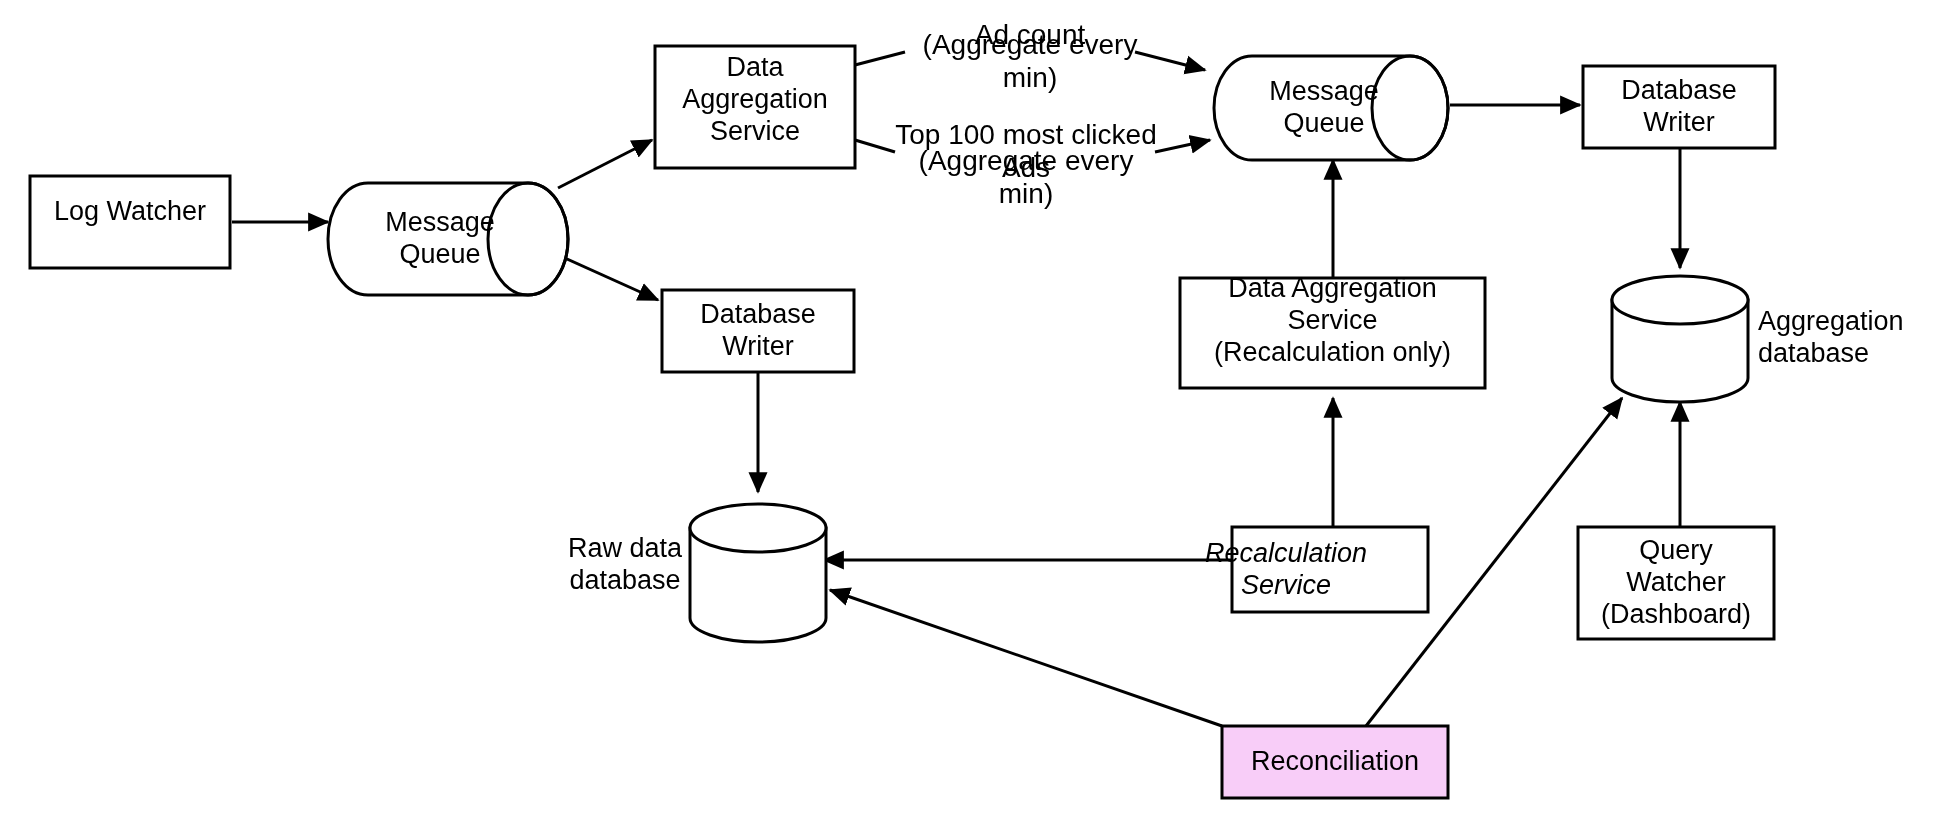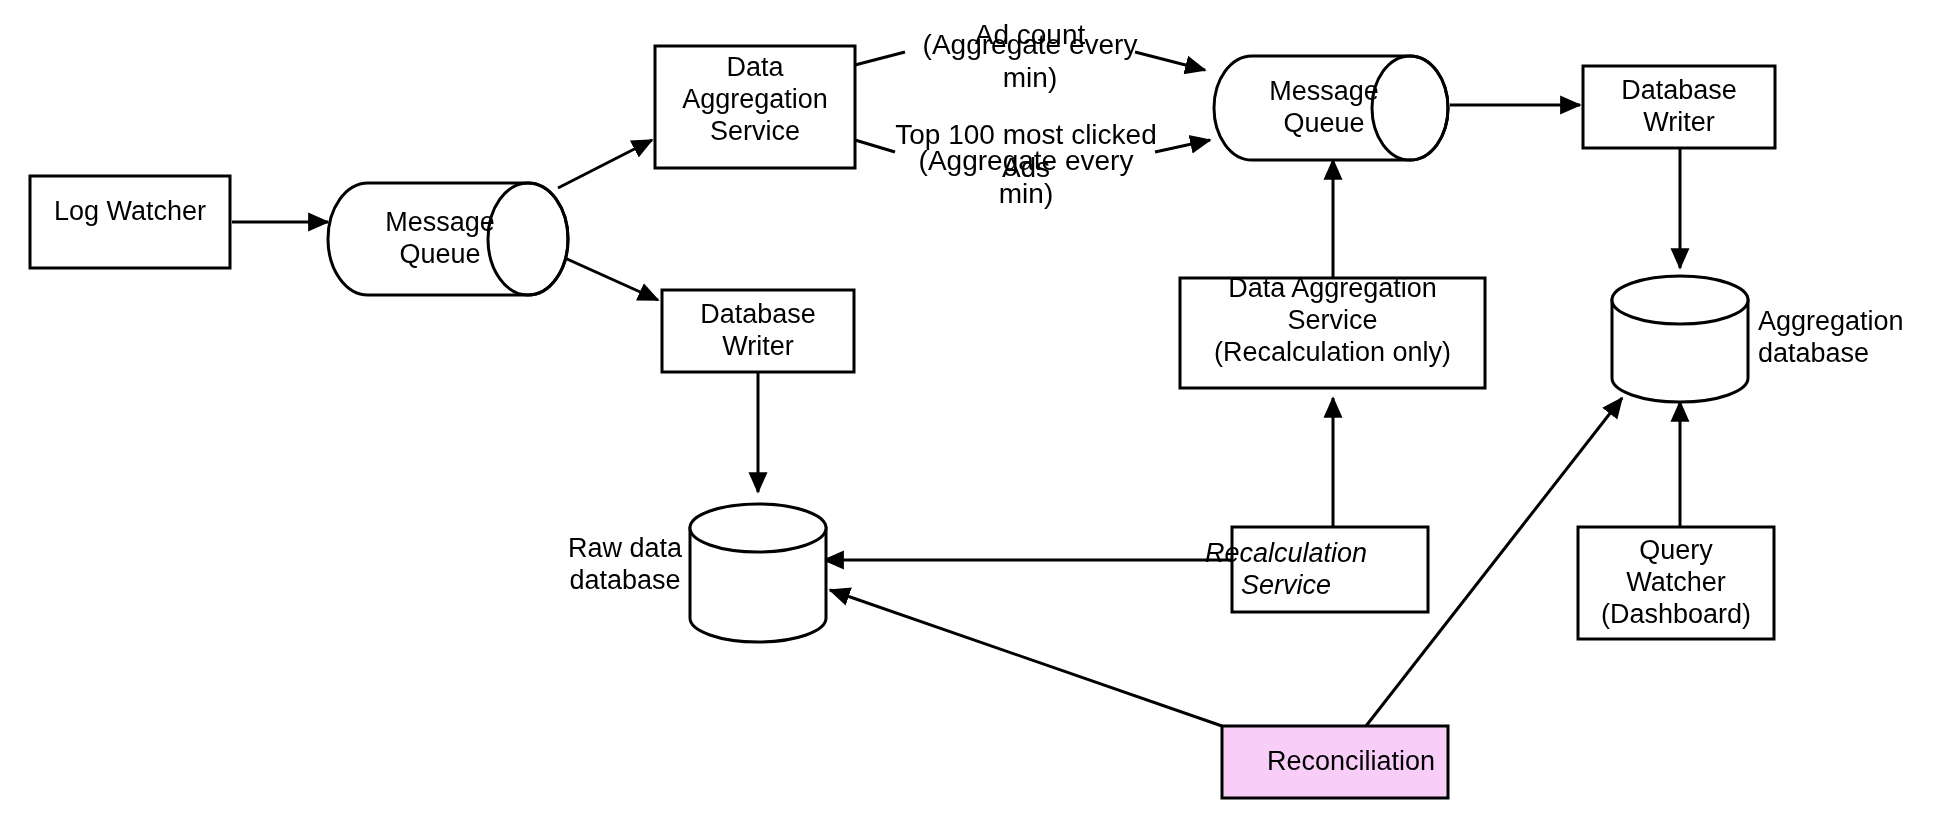--- a/index.html
+++ b/index.html
@@ -145,21 +145,21 @@
 Service
 (Recalculation only)</div>
 
   <div class="node-label box-text" style="left:1200px; top:527px; width:172px; height:85px;font-style:italic;">Recalculation
 Service</div>
 
   <div class="node-label box-text" style="left:1578px; top:527px; width:196px; height:112px;">Query
 Watcher
 (Dashboard)</div>
 
-  <div class="node-label box-text" style="left:1222px; top:726px; width:226px; height:72px;padding-left:16px;">Reconciliation</div>
+  <div class="node-label box-text" style="left:1222px; top:726px; width:226px; height:72px;">Reconciliation</div>
 
   <div class="node-label db-caption" style="left:500px; top:525px; width:182px; height:80px; text-align:center; justify-content:flex-end;">Raw data
 database</div>
 
   <div class="node-label db-caption" style="left:1758px; top:298px; width:192px; height:80px; text-align:left; justify-content:flex-start;">Aggregation
 database</div>
 
   <div class="node-label edge-text" style="left:900px; top:22px; width:260px; height:26px;">Ad count</div>
   <div class="node-label edge-text" style="left:900px; top:48px; width:260px; height:26px;">(Aggregate every min)</div>
 

